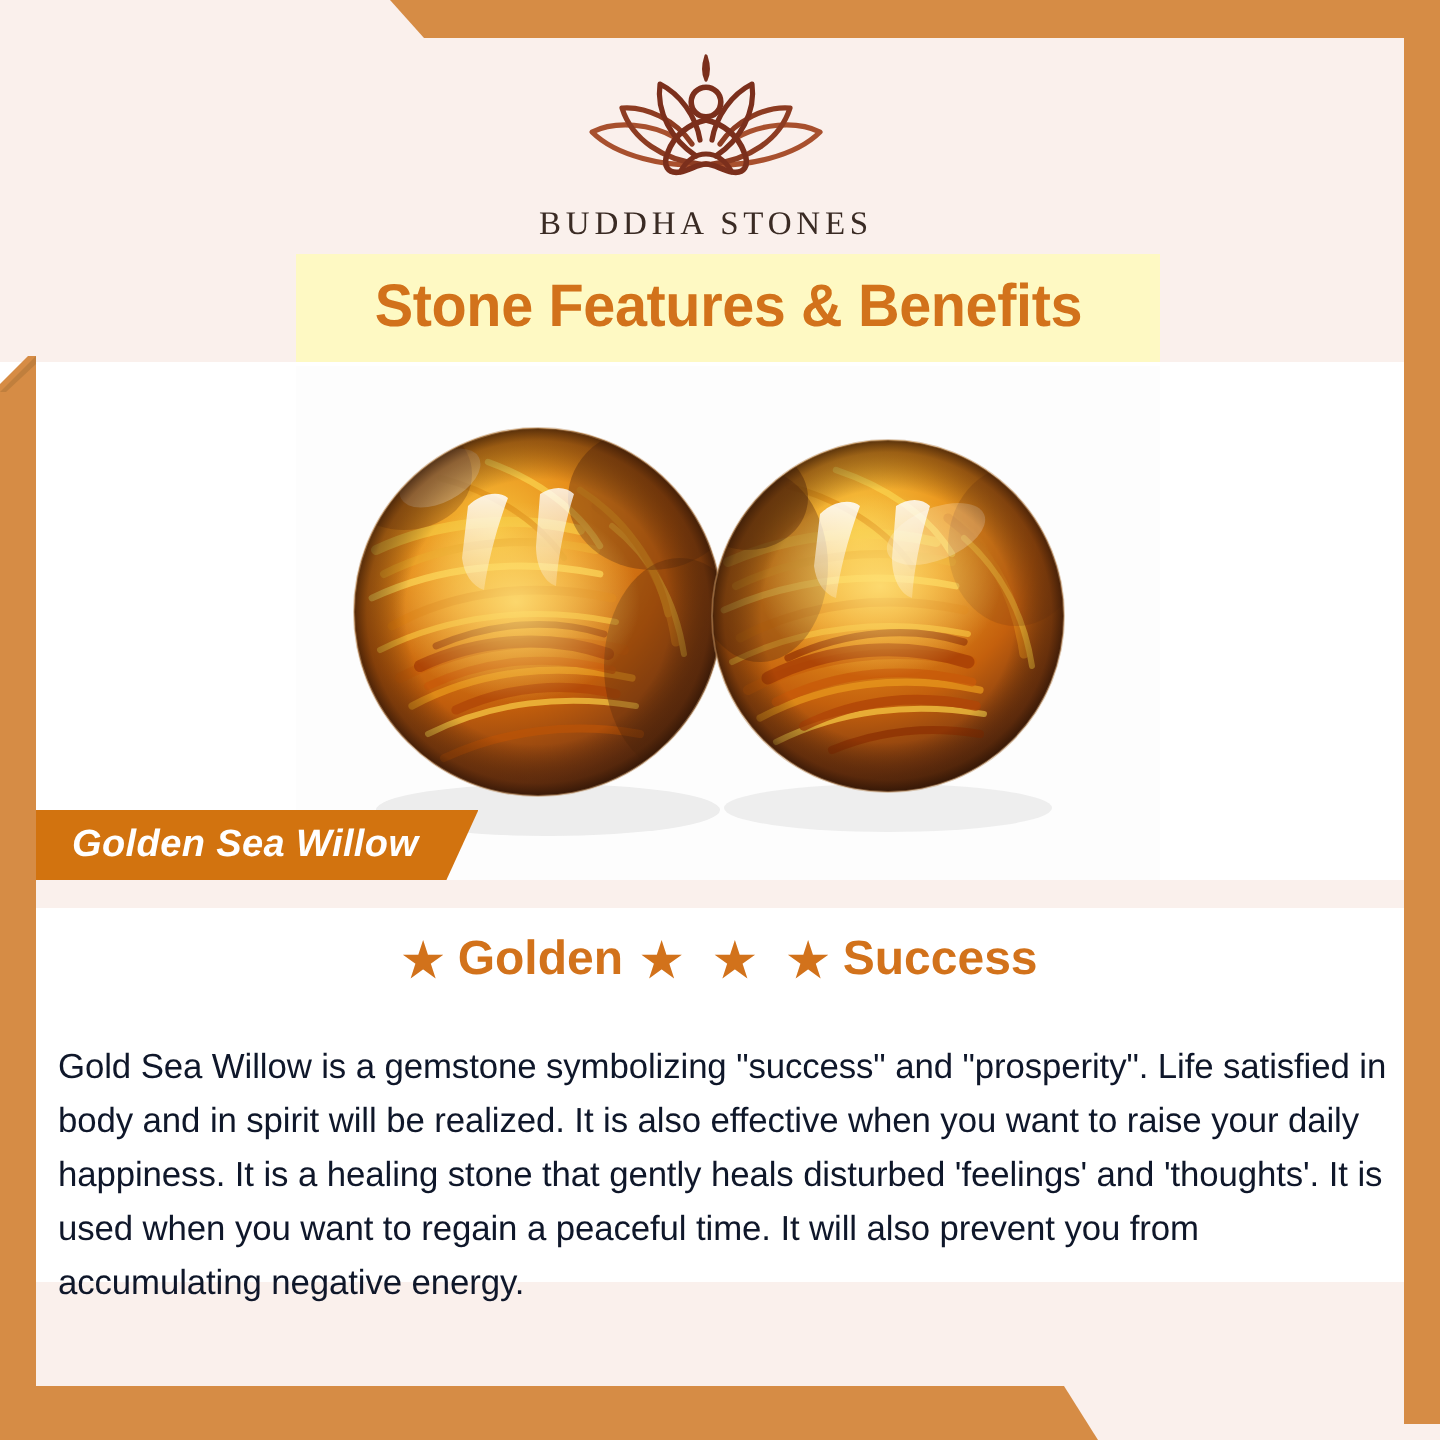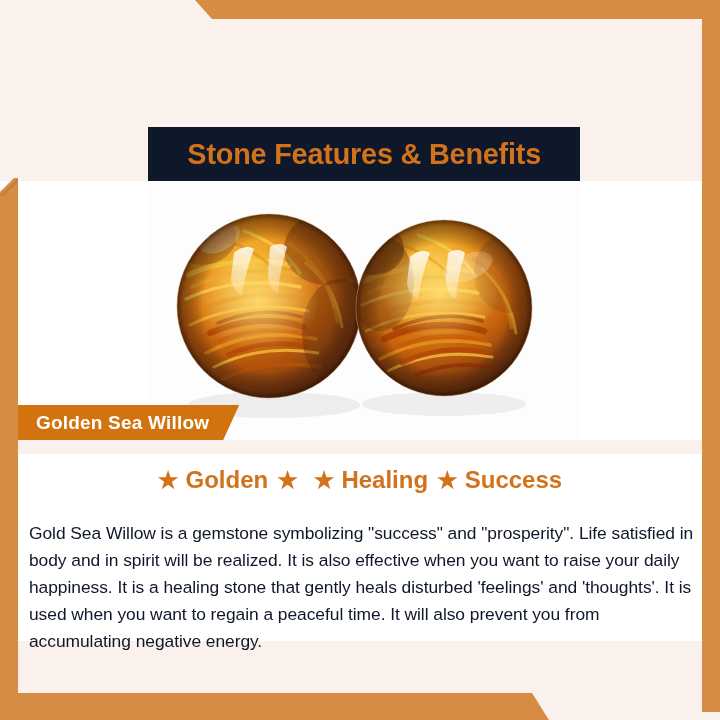--- a/index.html
+++ b/index.html
@@ -136,21 +136,21 @@
     font-weight: 400;
   }
 
   
   .title-panel {
     position: absolute;
     left: 148px;
     top: 127px;
     width: 432px;
     height: 54px;
-    background: #0f172a;
+    background: #fef9c3;
     display: flex;
     align-items: center;
     justify-content: center;
   }
   .title-text {
     font-family: "Liberation Sans Narrow", "Liberation Sans", sans-serif;
     font-size: 30px;
     font-weight: bold;
     color: #d2721b;
     letter-spacing: -0.2px;
@@ -178,20 +178,21 @@
   .badge {
     position: absolute;
     left: 18px;
     top: 405px;
     height: 35px;
     padding: 0 30px 0 18px;
     background: #d2730f;
     display: flex;
     align-items: center;
     clip-path: polygon(0 0, 100% 0, calc(100% - 16px) 100%, 0 100%);
+    font-style: italic;
   }
   .badge-text {
     font-family: "Liberation Sans Narrow", "Liberation Sans", sans-serif;
     font-size: 19px;
     font-weight: bold;
     color: #ffffff;
     white-space: nowrap;
     letter-spacing: 0.2px;
   }
 
@@ -241,20 +242,46 @@
 
 <div class="poster">
 
   <div class="cream-top"></div>
   <div class="cream-strip-mid"></div>
   <div class="cream-bottom"></div>
 
   <div class="white-plate-img"></div>
   <div class="white-plate-body"></div>
 
+  <div class="brand">
+    <svg class="brand-mark" viewBox="0 0 166 72" aria-hidden="true">
+      <g fill="none" stroke="#7b2f1c" stroke-width="2.6" stroke-linecap="round" stroke-linejoin="round">
+
+        <path d="M83 56 C63 58 38 52 26 40 C38 34 56 36 68 43" stroke="#a8502e"></path>
+
+        <path d="M83 56 C103 58 128 52 140 40 C128 34 110 36 98 43" stroke="#a8502e"></path>
+
+        <path d="M80 56 C62 54 46 44 41 28 C53 27 68 34 76 46" stroke="#8d3c22"></path>
+
+        <path d="M86 56 C104 54 120 44 125 28 C113 27 98 34 90 46" stroke="#8d3c22"></path>
+
+        <path d="M78 52 C66 44 58 30 60 16 C70 21 78 32 80 44" stroke="#7b2f1c"></path>
+
+        <path d="M88 52 C100 44 108 30 106 16 C96 21 88 32 86 44" stroke="#7b2f1c"></path>
+
+        <circle cx="83" cy="25" r="7.4" stroke="#7b2f1c" stroke-width="2.8"></circle>
+
+        <path d="M83 34 C74 36 67 42 64 50 C61 57 64 61 70 60 C75 59 79 56 83 56 C87 56 91 59 96 60 C102 61 105 57 102 50 C99 42 92 36 83 34 Z" stroke="#7b2f1c" stroke-width="2.8"></path>
+        <path d="M70 60 C74 53 79 51 83 51 C87 51 92 53 96 60" stroke="#7b2f1c" stroke-width="2.4"></path>
+
+        <path d="M83 14 C81 10 82 5 83 2 C84 5 85 10 83 14 Z" fill="#7b2f1c" stroke="#7b2f1c" stroke-width="1.6"></path>
+      </g>
+    </svg>
+    <div class="brand-name">BUDDHA STONES</div>
+  </div>
 
   <div class="title-panel">
     <div class="title-text">Stone Features &amp; Benefits</div>
   </div>
 
   <div class="photo">
     <svg viewBox="0 0 432 257" aria-hidden="true">
       <defs>
         <radialGradient id="sphereA" cx="38%" cy="28%" r="78%">
           <stop offset="0%" stop-color="#f7c13a"></stop>
@@ -383,21 +410,20 @@
   <div class="keywords">
     <span class="kw">
       <span class="star">★</span>
       <span>Golden</span>
     </span>
     <span class="kw">
       <span class="star">★</span>
     </span>
     <span class="kw">
       <span class="star">★</span>
-      <span>Healing</span>
     </span>
     <span class="kw">
       <span class="star">★</span>
       <span>Success</span>
     </span>
   </div>
 
   <p class="body-copy">Gold Sea Willow is a gemstone symbolizing "success" and "prosperity". Life satisfied in body and in spirit will be realized. It is also effective when you want to raise your daily happiness. It is a healing stone that gently heals disturbed 'feelings' and 'thoughts'. It is used when you want to regain a peaceful time. It will also prevent you from accumulating negative energy.</p>
 
 </div>

